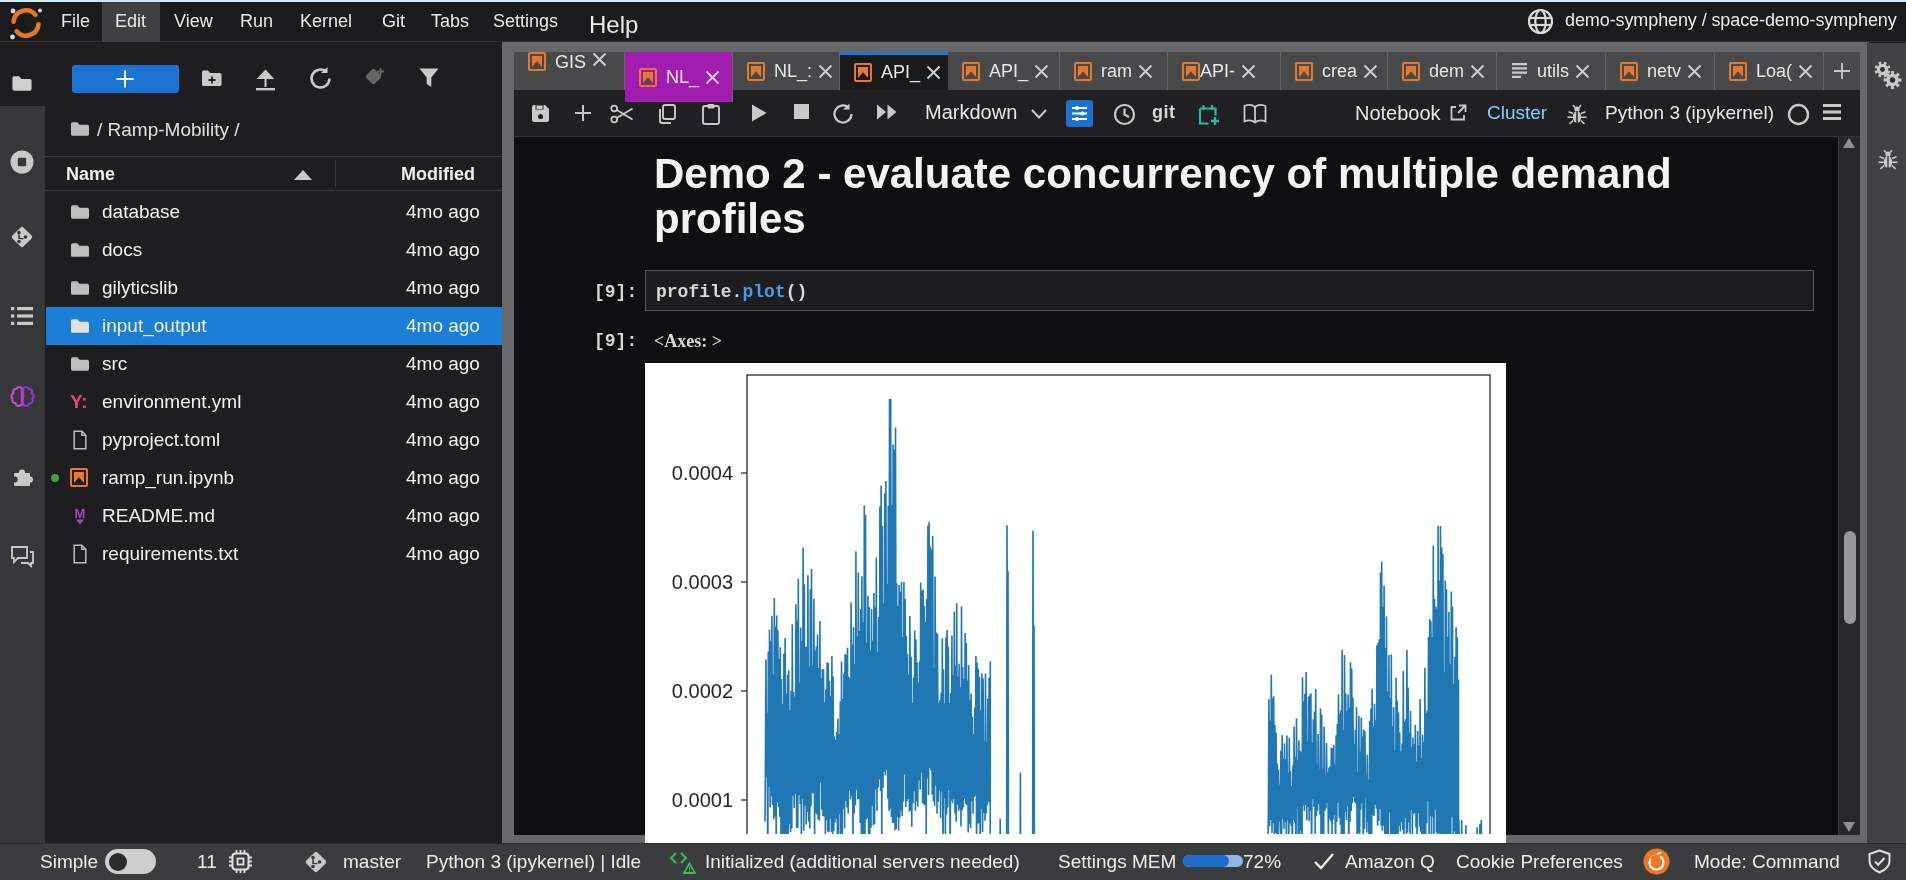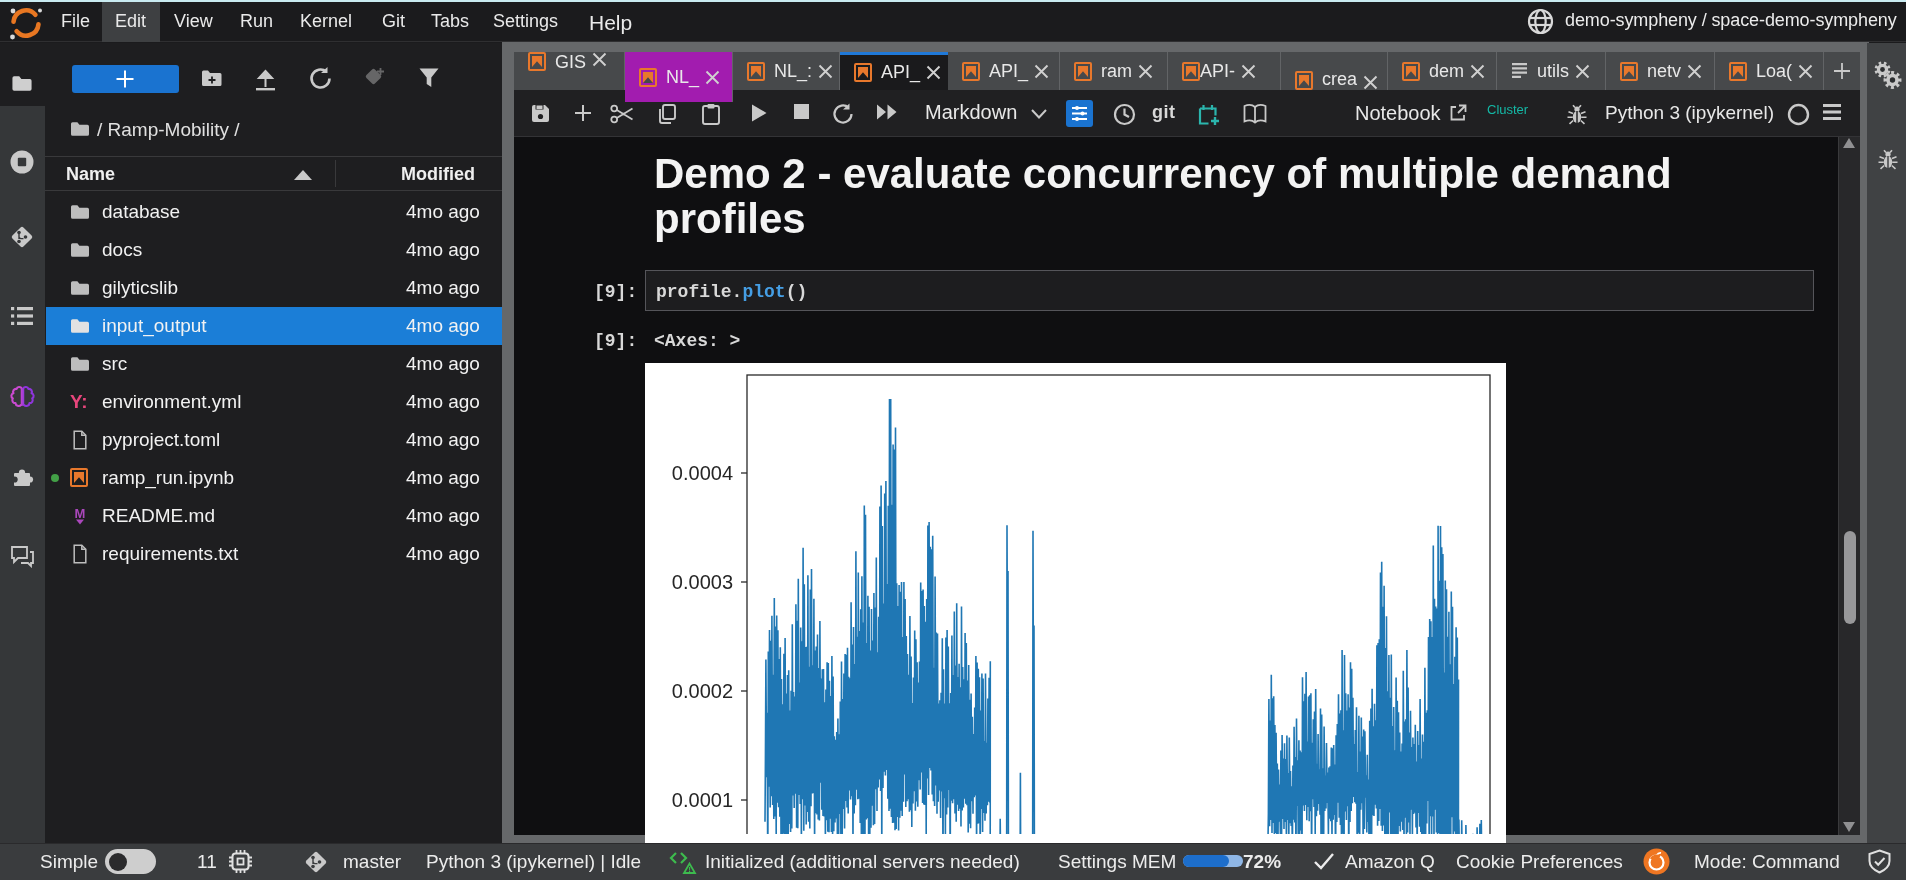--- a/index.html
+++ b/index.html
@@ -21,21 +21,21 @@
 </svg></div>
 <div class="abs" style="left:102px;top:2px;width:58px;height:40px;background:#3e4042"></div>
 <div class="txt" style="left:61px;top:11px;font-size:18px;color:#eaeaea">File</div>
 <div class="txt" style="left:115px;top:11px;font-size:18px;color:#eaeaea">Edit</div>
 <div class="txt" style="left:174px;top:11px;font-size:18px;color:#eaeaea">View</div>
 <div class="txt" style="left:240px;top:11px;font-size:18px;color:#eaeaea">Run</div>
 <div class="txt" style="left:300px;top:11px;font-size:18px;color:#eaeaea">Kernel</div>
 <div class="txt" style="left:382px;top:11px;font-size:18px;color:#eaeaea">Git</div>
 <div class="txt" style="left:431px;top:11px;font-size:18px;color:#eaeaea">Tabs</div>
 <div class="txt" style="left:493px;top:11px;font-size:18px;color:#eaeaea">Settings</div>
-<div class="txt" style="left:589px;top:11px;font-size:21px;color:#eaeaea">Help</div>
+<div class="txt" style="left:589px;top:11px;font-size:24px;color:#eaeaea">Help</div>
 <div class="abs" style="left:1527px;top:8px"><svg width="27" height="27" viewBox="0 0 27 27">
 <circle cx="13.5" cy="13.5" r="11.5" fill="none" stroke="#d9d9d9" stroke-width="2.2"></circle>
 <ellipse cx="13.5" cy="13.5" rx="5.2" ry="11.5" fill="none" stroke="#d9d9d9" stroke-width="2.2"></ellipse>
 <line x1="2" y1="10" x2="25" y2="10" stroke="#d9d9d9" stroke-width="2.2"></line>
 <line x1="2" y1="17" x2="25" y2="17" stroke="#d9d9d9" stroke-width="2.2"></line>
 </svg></div>
 <div class="txt" style="left:1565px;top:10px;font-size:18px;letter-spacing:-0.1px;color:#ececec">demo-sympheny / space-demo-sympheny</div>
 <div class="abs" style="left:0;top:43px;width:45px;height:800px;background:#353739"></div>
 <div class="abs" style="left:0;top:43px;width:45px;height:63px;background:#1e1e20"></div>
 <div class="ic" style="left:11px;top:75px;width:22px;height:17px">
@@ -299,21 +299,21 @@
         <rect x="1" y="1" width="16" height="17" rx="1" fill="none" stroke="#e8782c" stroke-width="2"></rect>
         <rect x="4" y="4" width="10" height="11" fill="#e8782c"></rect>
         <path d="M4 15 L9 9.2 L14 15 Z" fill="#47494b"></path>
       </svg>
     </span>
     <span style="font-size:18px;color:#e8e8e8;white-space:pre">API-</span>
     <svg width="15" height="15" viewBox="0 0 15 15" style="margin-left:6px;flex:none">
       <path d="M1.5 1.5 L13.5 13.5 M13.5 1.5 L1.5 13.5" stroke="#d0d0d0" stroke-width="1.9"></path>
     </svg>
   </div>
-<div class="abs" style="left:1281px;top:52px;width:107px;height:38px;background:#47494b;border-right:1px solid #626466;display:flex;align-items:flex-end;padding-left:14px;overflow:hidden">
+<div class="abs" style="left:1281px;top:52px;width:107px;height:38px;background:#47494b;border-right:1px solid #626466;display:flex;align-items:center;padding-left:14px;overflow:hidden">
 <span style="flex:none;display:flex">
       <svg width="18" height="19" viewBox="0 0 18 19">
         <rect x="1" y="1" width="16" height="17" rx="1" fill="none" stroke="#e8782c" stroke-width="2"></rect>
         <rect x="4" y="4" width="10" height="11" fill="#e8782c"></rect>
         <path d="M4 15 L9 9.2 L14 15 Z" fill="#47494b"></path>
       </svg>
     </span>
     <span style="font-size:18px;color:#e8e8e8;margin-left:9px;white-space:pre">crea</span>
     <svg width="15" height="15" viewBox="0 0 15 15" style="margin-left:6px;flex:none">
       <path d="M1.5 1.5 L13.5 13.5 M13.5 1.5 L1.5 13.5" stroke="#d0d0d0" stroke-width="1.9"></path>
@@ -464,21 +464,21 @@
 <path d="M13 4 V19.5" stroke="#c9c9c9" stroke-width="1.8"></path>
 </svg>
   </div>
 <div class="txt" style="left:1355px;top:102px;font-size:20px;color:#e8e8e8">Notebook</div>
 <div class="ic" style="left:1448px;top:103px;opacity:1.0">
     <svg width="20" height="20" viewBox="0 0 20 20">
       <path d="M8 4 H3.5 v12.5 H16 V12" fill="none" stroke="#c9c9c9" stroke-width="1.8"></path>
       <path d="M11 2.5 h6.5 V9 M17 3 L10 10" fill="none" stroke="#c9c9c9" stroke-width="1.8"></path>
     </svg>
   </div>
-<div class="txt" style="left:1487px;top:102px;font-size:13px;color:#14b8a6">Cluster</div>
+<div class="txt" style="left:1487px;top:102px;font-size:19px;color:#7dd3fc">Cluster</div>
 <div class="ic" style="left:1565px;top:103px;opacity:1.0">
     <svg width="24" height="24" viewBox="0 0 24 24">
 <ellipse cx="12" cy="14" rx="4.2" ry="6.0" fill="#c9c9c9"></ellipse>
 <circle cx="12" cy="6.2" r="2.6" fill="#c9c9c9"></circle>
 <path d="M10 4.6 L8 2.2 M14 4.6 L16 2.2" stroke="#c9c9c9" stroke-width="1.6"></path>
 <path d="M8 10.5 L3.5 8.8 M7.8 14.2 H2.5 M8.2 17.5 L4.5 20.8 M16 10.5 L20.5 8.8 M16.2 14.2 H21.5 M15.8 17.5 L19.5 20.8" stroke="#c9c9c9" stroke-width="1.6"></path>
 <path d="M12 8 v12" stroke="#202022" stroke-width="1.5"></path>
 </svg>
   </div>
 <div class="txt" style="left:1605px;top:102px;font-size:19px;color:#e8e8e8">Python 3 (ipykernel)</div>
@@ -490,21 +490,21 @@
 <div class="ic" style="left:1822px;top:103px;opacity:1.0">
     <svg width="20" height="18" viewBox="0 0 20 18">
       <path d="M1 2.5 h18 M1 9 h18 M1 15.5 h18" stroke="#c9c9c9" stroke-width="3"></path>
     </svg>
   </div>
 <div class="txt" style="left:654px;top:151px;font-size:42px;font-weight:bold;color:#f3f3f3;line-height:45px;letter-spacing:0px">Demo 2 - evaluate concurrency of multiple demand<br>profiles</div>
 <div class="txt" style="left:594px;top:282px;font-size:18px;font-family:'Liberation Mono',monospace;color:#d8d8d8;font-weight:bold">[9]:</div>
 <div class="abs" style="left:645px;top:270px;width:1169px;height:41px;background:#1d1d1f;border:1px solid #55555a"></div>
 <div class="txt" style="left:656px;top:282px;font-size:18px;font-family:'Liberation Mono',monospace;color:#d8d8d8;font-weight:bold">profile.<span style="color:#459ee4">plot</span>()</div>
 <div class="txt" style="left:594px;top:331px;font-size:18px;font-family:'Liberation Mono',monospace;color:#d8d8d8;font-weight:bold">[9]:</div>
-<div class="txt" style="left:654px;top:331px;font-size:18px;font-family:Liberation Mono, monospace;color:#d8d8d8;font-weight:bold">&lt;Axes: &gt;</div>
+<div class="txt" style="left:654px;top:331px;font-size:18px;font-family:Liberation Serif, serif;color:#d8d8d8;font-weight:bold">&lt;Axes: &gt;</div>
 <div class="abs" style="left:645px;top:363px;width:861px;height:570px;background:#fff">
 <svg width="861" height="471" viewBox="0 0 861 471">
 <rect x="102" y="12" width="743" height="520" fill="none" stroke="#2a2a2a" stroke-width="1.3"></rect>
 <g stroke="#2a2a2a" stroke-width="1.3">
 <line x1="96" y1="110" x2="102" y2="110"></line>
         <line x1="96" y1="219" x2="102" y2="219"></line>
 <line x1="96" y1="328" x2="102" y2="328"></line>
         <line x1="96" y1="437" x2="102" y2="437"></line>
 </g>
 <g font-family="Liberation Sans" font-size="20" fill="#262626" text-anchor="end">
@@ -565,21 +565,21 @@
 <path d="M8 5 L3 10 L8 15" fill="none" stroke="#3dbb4e" stroke-width="2.2"></path>
 <path d="M13 5 L18 10 L13 15" fill="none" stroke="#3dbb4e" stroke-width="2.2"></path>
 <path d="M16 25 h11 l-5.5-9.5 Z" fill="none" stroke="#3dbb4e" stroke-width="1.8"></path>
 <text x="21.5" y="23.5" font-size="8" fill="#3dbb4e" text-anchor="middle" font-weight="bold">!</text>
 </svg>
   </div>
 <div class="txt" style="left:705px;top:851px;font-size:19px;font-weight:400;color:#ececec">Initialized (additional servers needed)</div>
 <div class="txt" style="left:1058px;top:851px;font-size:19px;font-weight:400;color:#ececec">Settings MEM</div>
 <div class="abs" style="left:1183px;top:855px;width:60px;height:12px;border-radius:6px;background:#8fb7e6"></div>
 <div class="abs" style="left:1183px;top:855px;width:46px;height:12px;border-radius:6px;background:#1d6ecb"></div>
-<div class="txt" style="left:1243px;top:851px;font-size:19px;font-weight:700;color:#ececec">72%</div>
+<div class="txt" style="left:1243px;top:851px;font-size:19px;font-weight:400;color:#ececec">72%</div>
 <div class="ic" style="left:1313px;top:851px">
     <svg width="22" height="20" viewBox="0 0 22 20">
       <path d="M2 11 L8 17 L20 3" fill="none" stroke="#ececec" stroke-width="2.4"></path>
     </svg>
   </div>
 <div class="txt" style="left:1345px;top:851px;font-size:19px;font-weight:400;color:#ececec">Amazon Q</div>
 <div class="txt" style="left:1456px;top:851px;font-size:19px;font-weight:400;color:#ececec">Cookie Preferences</div>
 <div class="ic" style="left:1643px;top:848px">
     <svg width="27" height="27" viewBox="0 0 27 27">
 <circle cx="13.5" cy="13.5" r="13" fill="#ef7622"></circle>

